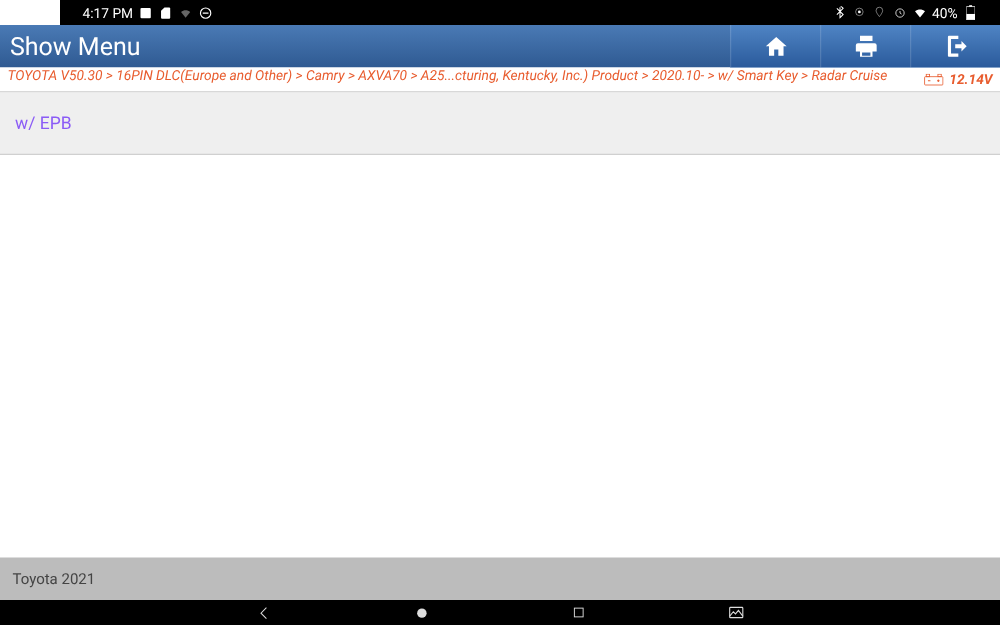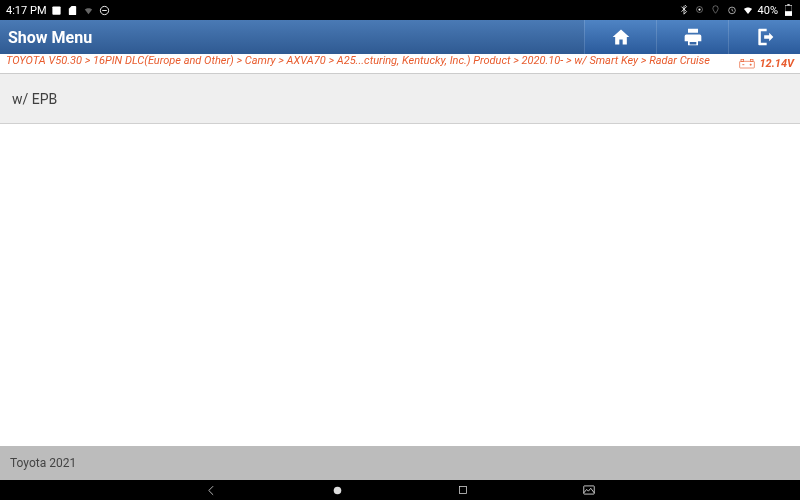--- a/index.html
+++ b/index.html
@@ -5,39 +5,40 @@
     * { margin: 0; padding: 0; box-sizing: border-box; font-family: -apple-system, BlinkMacSystemFont, "Segoe UI", Roboto, sans-serif; }
     html, body { width: 800px; height: 500px; overflow: hidden; background: #fff; }
     
     .status-bar {
       height: 20px;
       background: #000;
       color: #fff;
       display: flex;
       align-items: center;
       justify-content: space-between;
-      padding: 0 6px;
+      padding: 0 18px;
       font-size: 11px;
+      margin-left: 48px;
     }
     .status-left { display: flex; align-items: center; gap: 4px; }
     .status-right { display: flex; align-items: flex-start; gap: 4px; }
     .status-icon { width: 12px; height: 12px; display: inline-flex; align-items: center; justify-content: center; }
     
     .title-bar {
       height: 34px;
       background: linear-gradient(to bottom, #4a7ab5, #2f5a92);
       display: flex;
       align-items: center;
       justify-content: space-between;
       padding-left: 8px;
     }
     .title-text {
       color: #fff;
-      font-size: 16px;
-      font-weight: 700;
+      font-size: 20px;
+      font-weight: 400;
     }
     .title-buttons {
       display: flex;
       height: 100%;
     }
     .title-btn {
       width: 72px;
       height: 100%;
       background: linear-gradient(to bottom, #4f84c4, #2a5a9b);
       border-left: 1px solid rgba(255,255,255,0.15);
@@ -78,21 +79,21 @@
       background: #fff;
     }
     .menu-item {
       height: 50px;
       background: #efefef;
       border-bottom: 1px solid #d0d0d0;
       display: flex;
       align-items: center;
       padding: 4px 12px;
       font-size: 14px;
-      color: #404040;
+      color: #8b5cf6;
       cursor: pointer;
     }
     
     .content-area {
       background: #fff;
     }
     
     .footer-bar {
       position: absolute;
       bottom: 20px;

